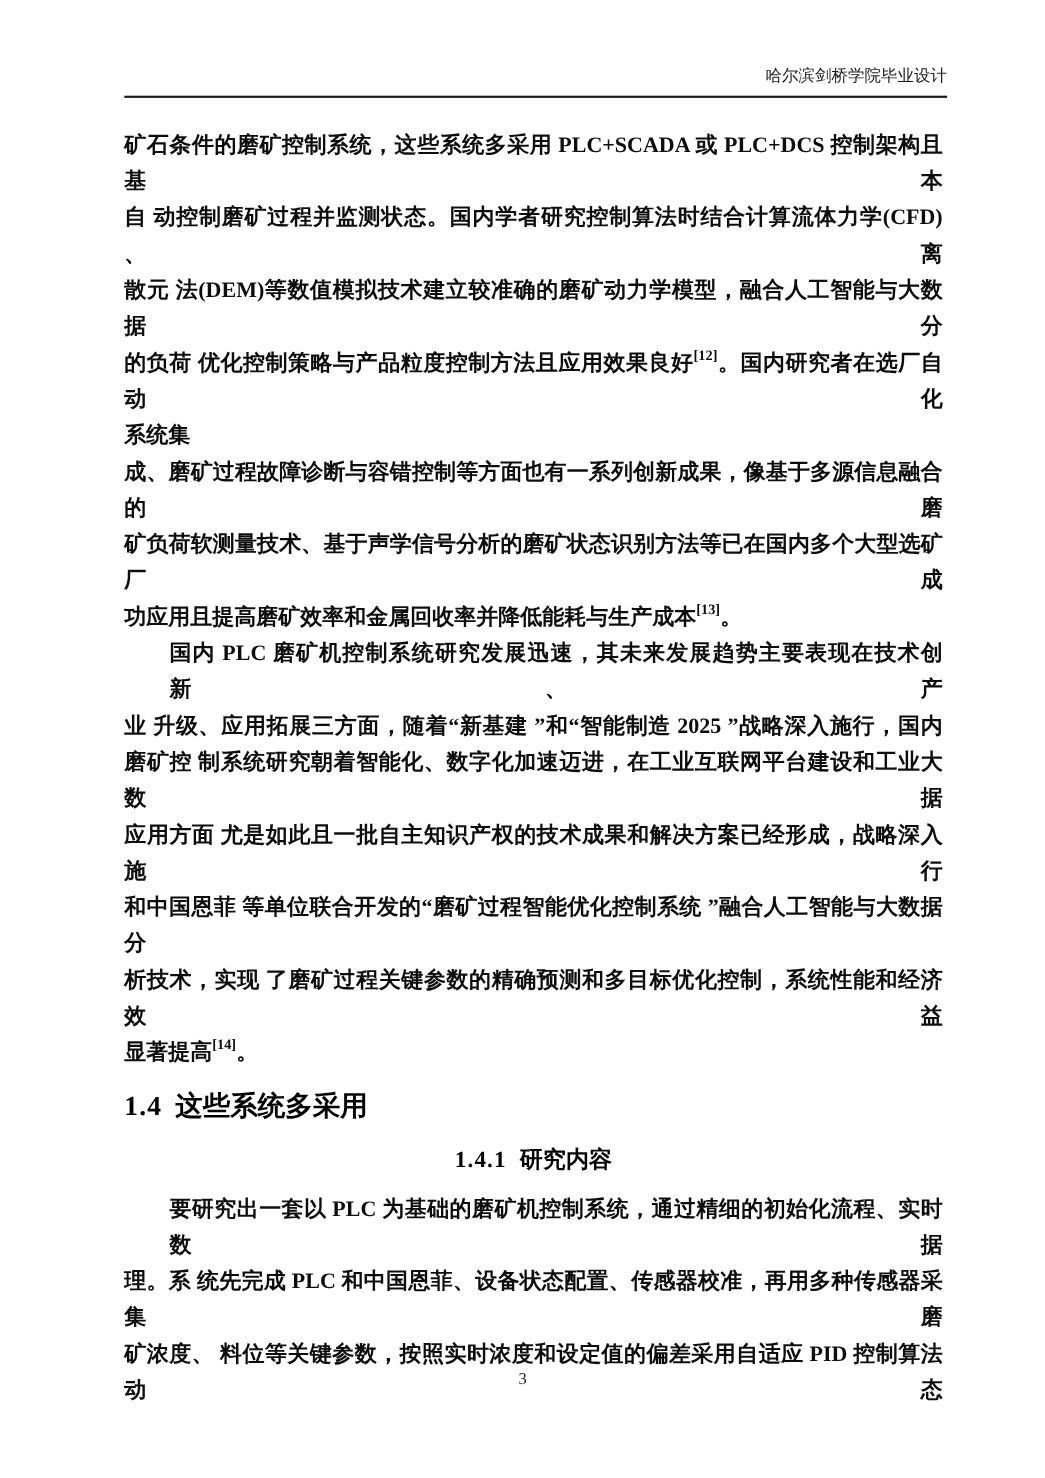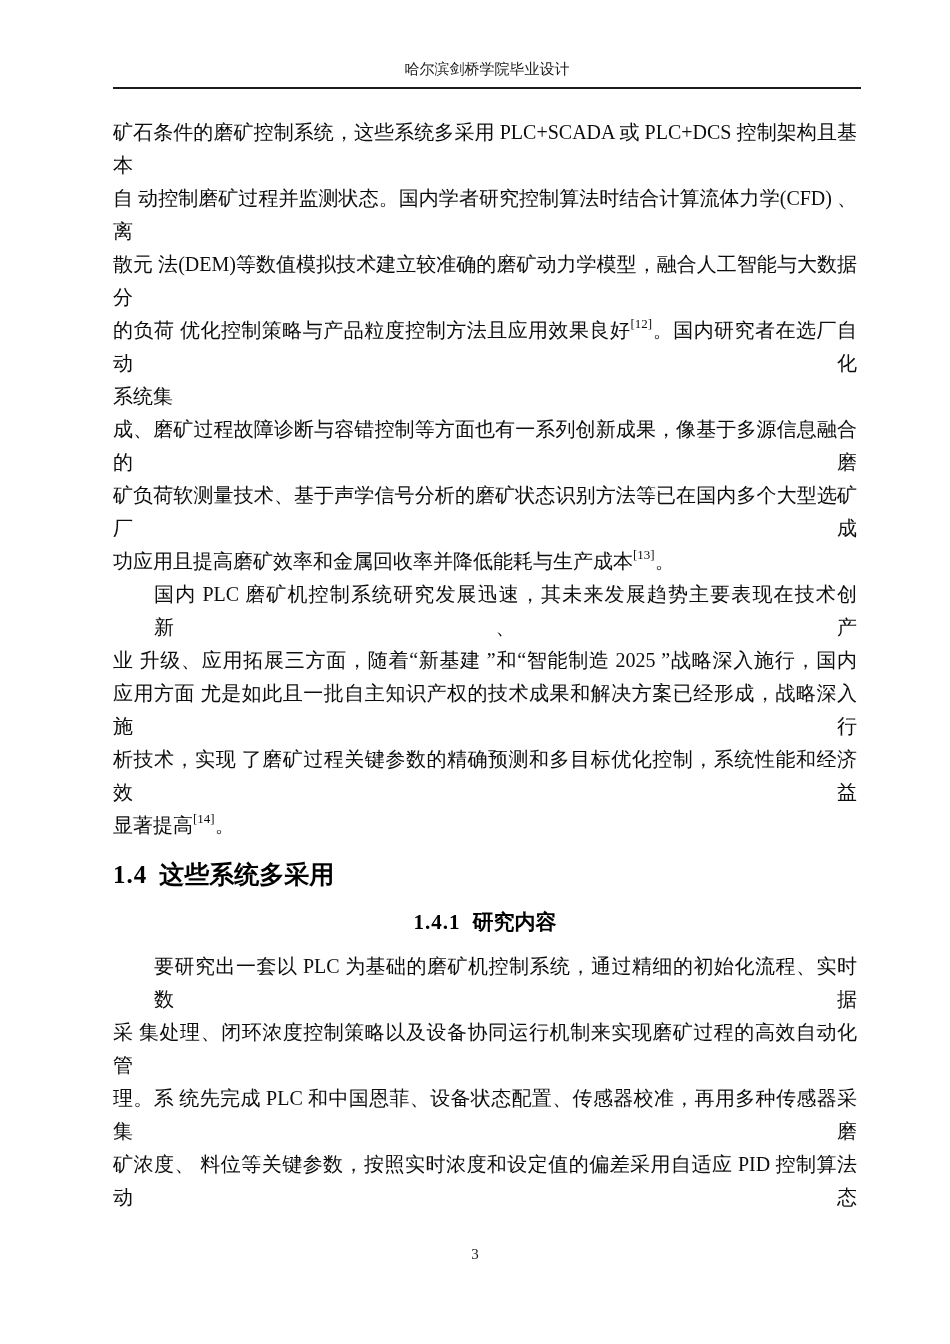--- a/index.html
+++ b/index.html
@@ -8,29 +8,29 @@
     width:950px; height:1344px;
     background:#ffffff;
     overflow:hidden;
     font-family:"Liberation Serif", "DejaVu Serif", serif;
     color:#111;
   }
   .header {
     position:absolute; top:0; left:113px; width:748px; height:89px;
     box-sizing:border-box;
     border-bottom:2px solid #1c1c1c;
-    text-align:center;
+    text-align:right;
     padding-top:60px;
     font-size:15px;
     color:#1a1a1a;
   }
   .doc-body {
     position:absolute; top:116px; left:113px; width:744px;
   }
-  .para { margin:0; }
+  .para { margin:0;font-weight:bold; }
   .line {
     font-size:20px; line-height:33px;
     text-align:justify;
     text-align-last:justify;
     white-space:normal;
     color:#0d0d0d;
   }
   .line.last { text-align-last:left; }
   .line.indent { padding-left:41px; }
   .line sup {
@@ -74,28 +74,29 @@
         <div class="line last">系统集</div>
       </div>
       <div class="para">
         <div class="line">成、磨矿过程故障诊断与容错控制等方面也有一系列创新成果，像基于多源信息融合的磨</div>
         <div class="line">矿负荷软测量技术、基于声学信号分析的磨矿状态识别方法等已在国内多个大型选矿厂成</div>
         <div class="line last">功应用且提高磨矿效率和金属回收率并降低能耗与生产成本<sup>[13]</sup>。</div>
       </div>
       <div class="para">
         <div class="line indent">国内 PLC 磨矿机控制系统研究发展迅速，其未来发展趋势主要表现在技术创新、产</div>
         <div class="line">业 升级、应用拓展三方面，随着“新基建 ”和“智能制造 2025 ”战略深入施行，国内</div>
+        <div class="line">磨矿控 制系统研究朝着智能化、数字化加速迈进，在工业互联网平台建设和工业大数据</div>
         <div class="line">应用方面 尤是如此且一批自主知识产权的技术成果和解决方案已经形成，战略深入施行</div>
+        <div class="line">和中国恩菲 等单位联合开发的“磨矿过程智能优化控制系统 ”融合人工智能与大数据分</div>
         <div class="line">析技术，实现 了磨矿过程关键参数的精确预测和多目标优化控制，系统性能和经济效益</div>
         <div class="line last">显著提高<sup>[14]</sup>。</div>
       </div>
       <div class="h1"><span class="hnum">1.4</span><span>这些系统多采用</span></div>
       <div class="h2"><span class="hnum">1.4.1</span><span>研究内容</span></div>
       <div class="para">
         <div class="line indent">要研究出一套以  PLC 为基础的磨矿机控制系统，通过精细的初始化流程、实时数据</div>
-        <div class="line">采 集处理、闭环浓度控制策略以及设备协同运行机制来实现磨矿过程的高效自动化管</div>
         <div class="line">理。系 统先完成 PLC 和中国恩菲、设备状态配置、传感器校准，再用多种传感器采集磨</div>
         <div class="line">矿浓度、 料位等关键参数，按照实时浓度和设定值的偏差采用自适应  PID 控制算法动态</div>
       </div>
     </div>
 
   <div class="pagenum">3</div>
 </div>
 
 </body></html>

